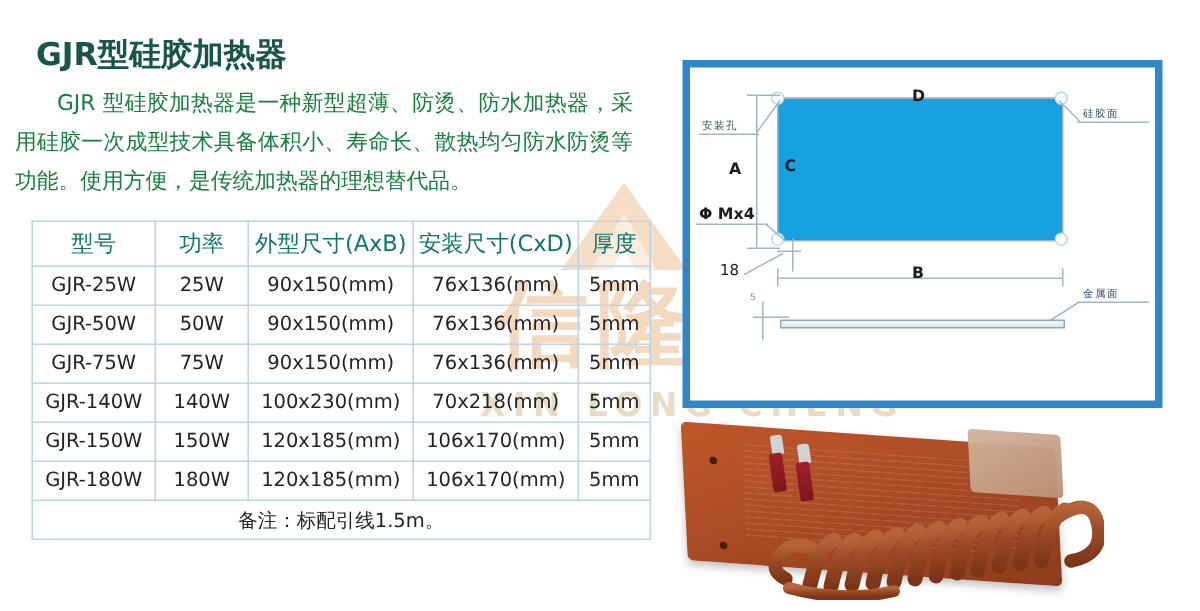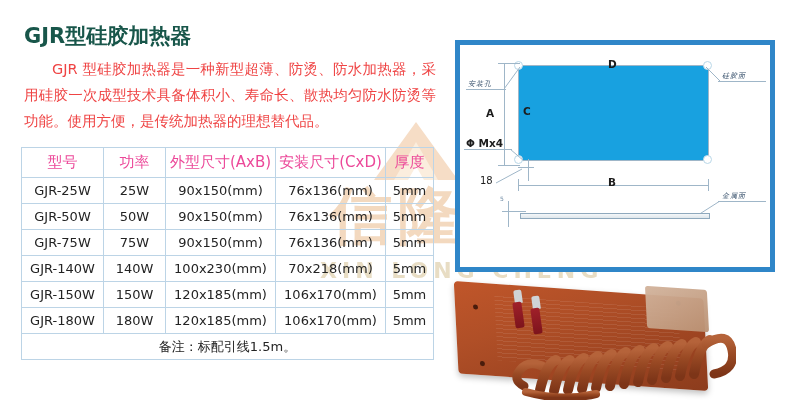--- a/index.html
+++ b/index.html
@@ -52,25 +52,25 @@
 
   #title {
     position: absolute; left: 24px; top: 22px;
     font-size: 21px; font-weight: 700;
     color: #18564a;
     letter-spacing: 0px;
     white-space: nowrap;
   }
 
   #intro {
-    position: absolute; left: 24px; top: 56px;
+    position: absolute; left: 10px; top: 56px;
     width: 412px;
     font-size: 14.5px;
     line-height: 26px;
-    color: #ef4444;
+    color: #15803d;
     text-indent: 28px;
     text-align: justify;
   }
 
   
   #spec-table {
     position: absolute; left: 21px; top: 147px;
     width: 412px;
     border-collapse: collapse;
     background: transparent;
@@ -83,21 +83,21 @@
     color: #232323;
     height: 26px;
     padding: 0;
     font-weight: normal;
     background: transparent;
   }
   #spec-table thead th {
     font-size: 15px;
     height: 30px;
     font-weight: normal;
-    color: #ec4899;
+    color: #0f766e;
   }
   .col-model  { width: 82px; }
   .col-power  { width: 62px; }
   .col-outer  { width: 110px; }
   .col-mount  { width: 110px; }
   .col-thick  { width: 48px; }
   #remark-cell {
     text-align: left;
     padding-left: 9px;
     font-size: 15px;
@@ -133,21 +133,21 @@
   .hole.bl { left: 54px; top: 110px; }
   .hole.br { left: 243px; top: 110px; }
 
   .lbl {
     position: absolute;
     font-size: 9.5px;
     color: #1c1c1c;
     white-space: nowrap;
   }
   .lbl-bold { font-weight: 700; font-size: 10.5px; }
-  .lbl-cn { font-size: 7px; color: #37506b; letter-spacing: 1px; font-style: italic; }
+  .lbl-cn { font-size: 7px; color: #37506b; letter-spacing: 1px; }
 
   .ln { position: absolute; background: #6f93ad; }
   .ln-h { height: 1px; }
   .ln-v { width: 1px; }
   .ln-thin { background: #9fb6c8; }
 
   
   #sideview {
     position: absolute;
     left: 60px; top: 168px;

